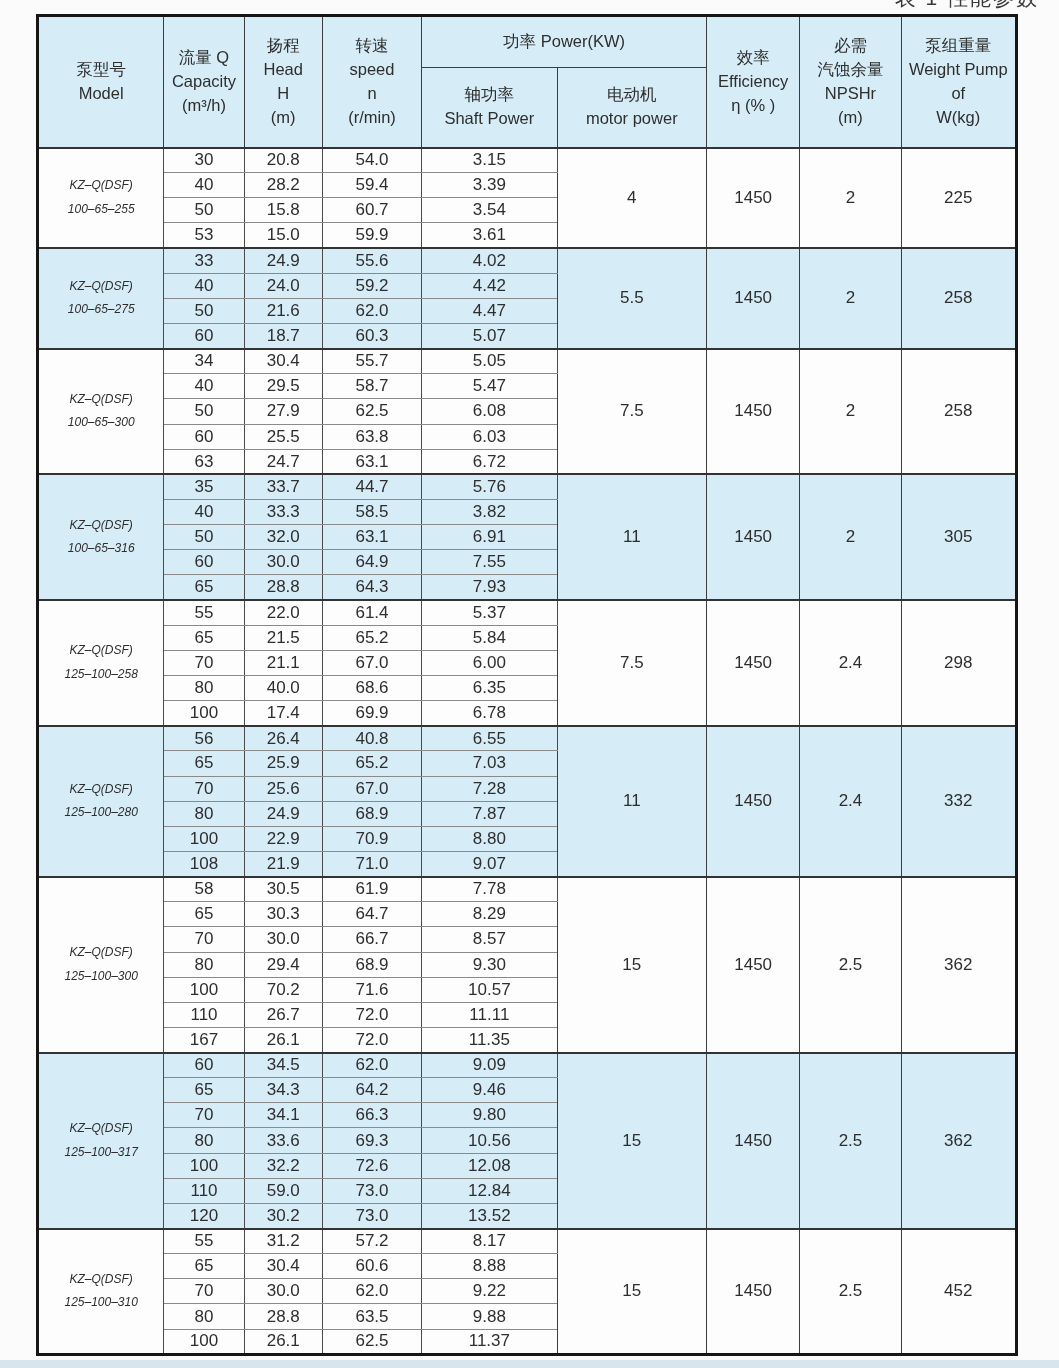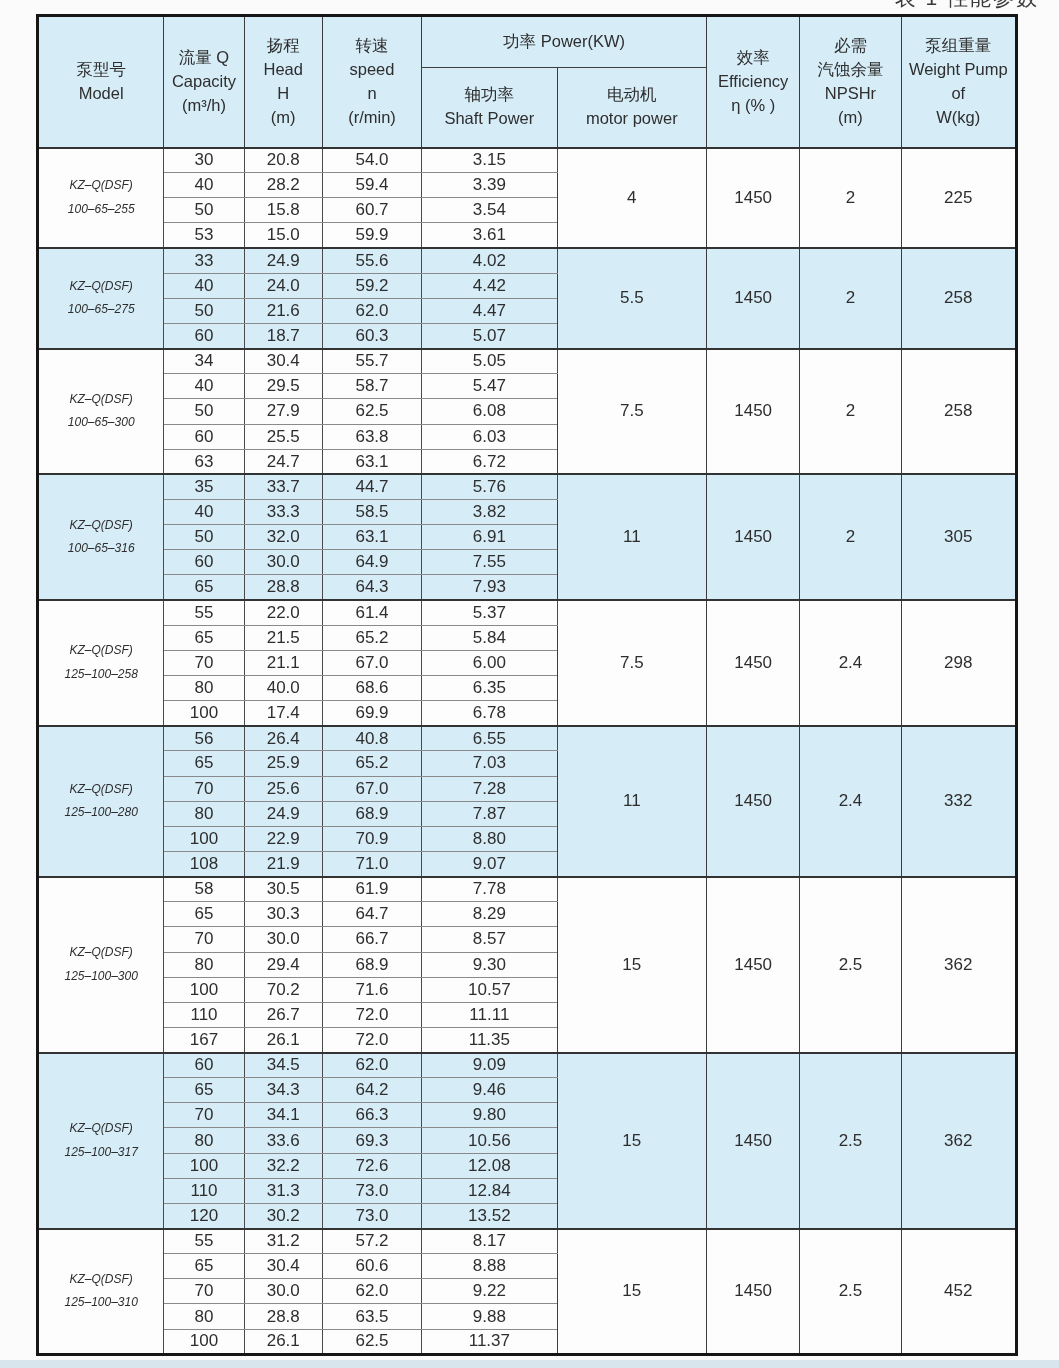--- a/index.html
+++ b/index.html
@@ -400,21 +400,21 @@
         <td>10.56</td>
       </tr>
       <tr class="shaded">
         <td>100</td>
         <td>32.2</td>
         <td>72.6</td>
         <td>12.08</td>
       </tr>
       <tr class="shaded">
         <td>110</td>
-        <td>31.3</td>
+        <td>59.0</td>
         <td>73.0</td>
         <td>12.84</td>
       </tr>
       <tr class="shaded">
         <td>120</td>
         <td>30.2</td>
         <td>73.0</td>
         <td>13.52</td>
       </tr>
       <tr class="plain group-start">

